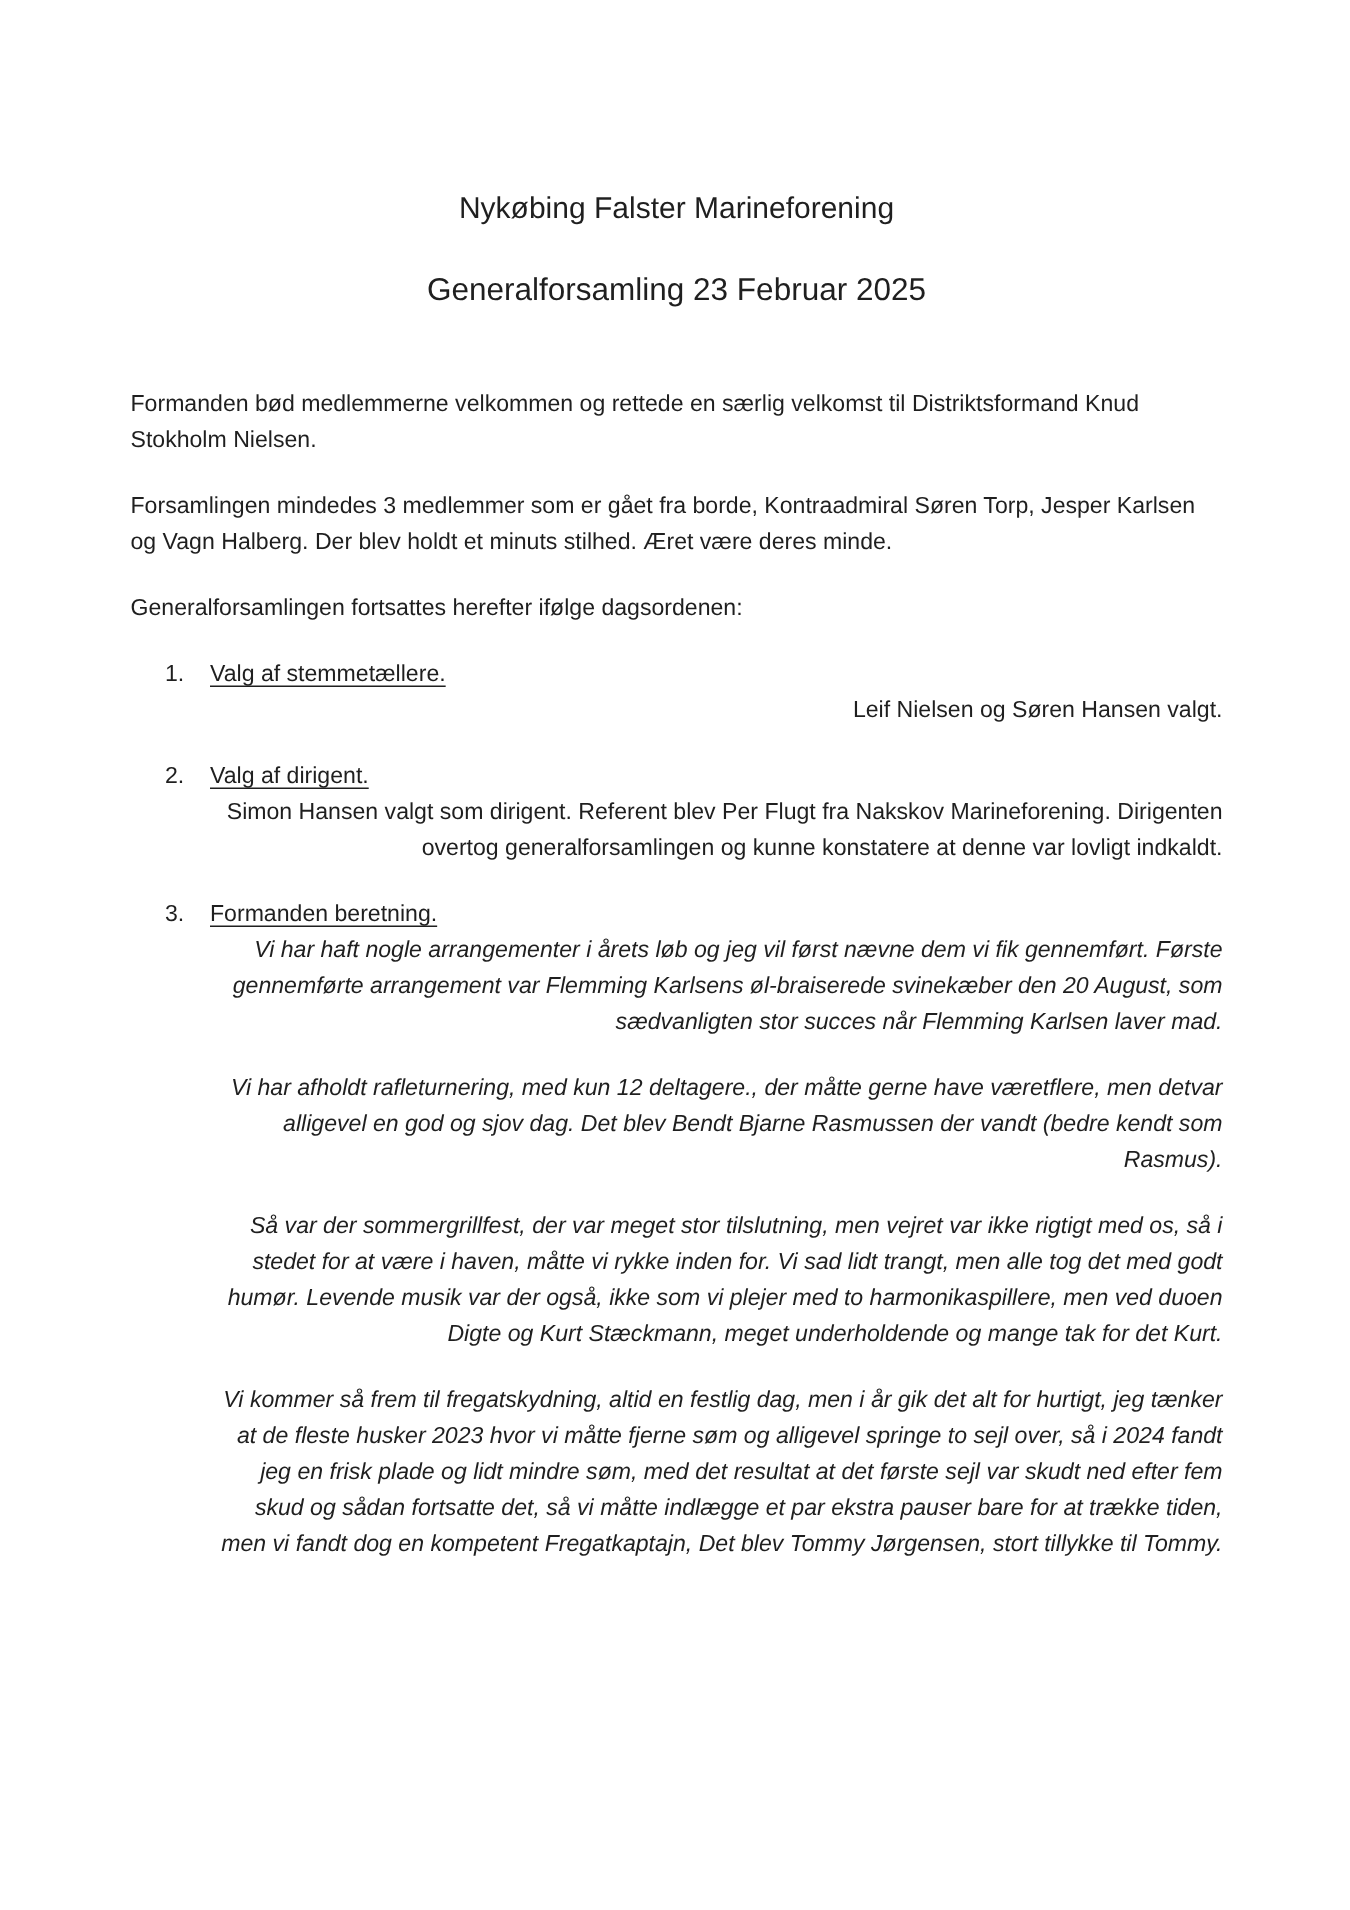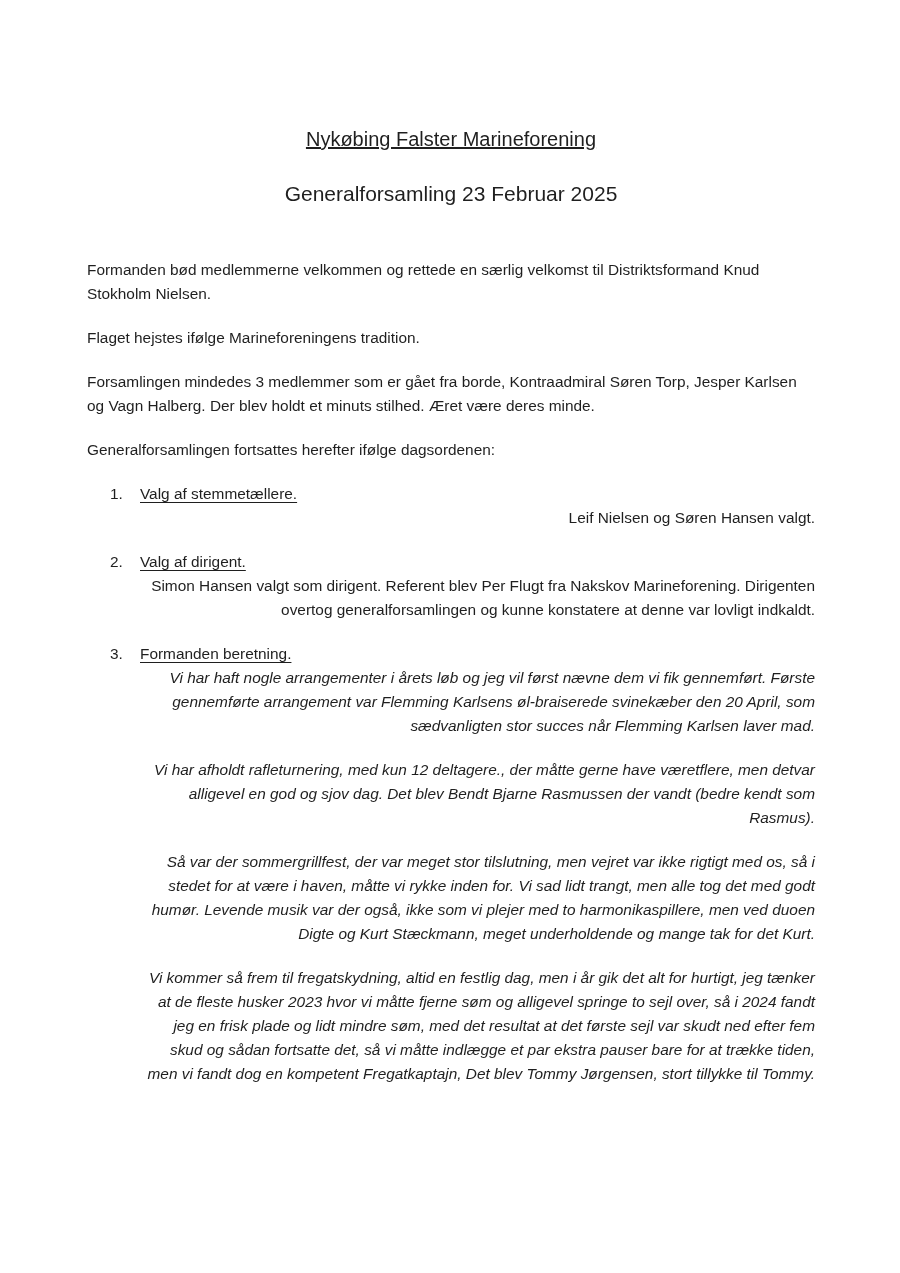--- a/index.html
+++ b/index.html
@@ -19,21 +19,20 @@
     line-height: 24px;
     color: #1f1f1f;
     overflow: hidden;
   }
   .doc-title {
     font-size: 20px;
     font-weight: 400;
     text-align: center;
     margin: 0 0 29px 0;
     line-height: 27px;
-    text-decoration: underline;
   }
   .doc-subtitle {
     font-size: 21px;
     font-weight: 400;
     text-align: center;
     margin: 0 0 52px 0;
     line-height: 24px;
   }
   .body-par {
     margin: 0 0 20px 0;
@@ -76,21 +75,20 @@
 </style>
 </head>
 <body>
 
 <div class="page">
 
   <h1 class="doc-title">Nykøbing Falster Marineforening</h1>
   <h2 class="doc-subtitle">Generalforsamling 23 Februar 2025</h2>
 
   <p class="body-par">Formanden bød medlemmerne velkommen og rettede en særlig velkomst til Distriktsformand Knud Stokholm Nielsen.</p>
-  <p class="body-par">Flaget hejstes ifølge Marineforeningens tradition.</p>
   <p class="body-par">Forsamlingen mindedes 3 medlemmer som er gået fra borde, Kontraadmiral Søren Torp, Jesper Karlsen og Vagn Halberg. Der blev holdt et minuts stilhed. Æret være deres minde.</p>
   <p class="body-par last-intro">Generalforsamlingen fortsattes herefter ifølge dagsordenen:</p>
 
   <ol class="agenda">
 
     <li class="agenda-item">
       <span class="agenda-num">1.</span>
       <div class="agenda-body">
         <div class="agenda-heading">Valg af stemmetællere.</div>
         <p class="item-par">Leif Nielsen og Søren Hansen valgt.</p>
@@ -102,21 +100,21 @@
       <div class="agenda-body">
         <div class="agenda-heading">Valg af dirigent.</div>
         <p class="item-par">Simon Hansen valgt som dirigent. Referent blev Per Flugt fra Nakskov Marineforening. Dirigenten overtog generalforsamlingen og kunne konstatere at denne var lovligt indkaldt.</p>
       </div>
     </li>
 
     <li class="agenda-item">
       <span class="agenda-num">3.</span>
       <div class="agenda-body">
         <div class="agenda-heading">Formanden beretning.</div>
-        <p class="item-par italic">Vi har haft nogle arrangementer i årets løb og jeg vil først nævne dem vi fik gennemført. Første gennemførte arrangement var Flemming Karlsens øl-braiserede svinekæber den 20 April, som sædvanligten stor succes når Flemming Karlsen laver mad.</p>
+        <p class="item-par italic">Vi har haft nogle arrangementer i årets løb og jeg vil først nævne dem vi fik gennemført. Første gennemførte arrangement var Flemming Karlsens øl-braiserede svinekæber den 20 August, som sædvanligten stor succes når Flemming Karlsen laver mad.</p>
         <p class="item-par italic">Vi har afholdt rafleturnering, med kun 12 deltagere., der måtte gerne have væretflere, men detvar alligevel en god og sjov dag. Det blev Bendt Bjarne Rasmussen der vandt (bedre kendt som Rasmus).</p>
         <p class="item-par italic">Så var der sommergrillfest, der var meget stor tilslutning, men vejret var ikke rigtigt med os, så i stedet for at være i haven, måtte vi rykke inden for. Vi sad lidt trangt, men alle tog det med godt humør. Levende musik var der også, ikke som vi plejer med to harmonikaspillere, men ved duoen Digte og Kurt Stæckmann, meget underholdende og mange tak for det Kurt.</p>
         <p class="item-par italic">Vi kommer så frem til fregatskydning, altid en festlig dag, men i år gik det alt for hurtigt, jeg tænker at de fleste husker 2023 hvor vi måtte fjerne søm og alligevel springe to sejl over, så i 2024 fandt jeg en frisk plade og lidt mindre søm, med det resultat at det første sejl var skudt ned efter fem skud og sådan fortsatte det, så vi måtte indlægge et par ekstra pauser bare for at trække tiden, men vi fandt dog en kompetent Fregatkaptajn, Det blev Tommy Jørgensen, stort tillykke til Tommy.</p>
       </div>
     </li>
 
   </ol>
 
 </div>
 

